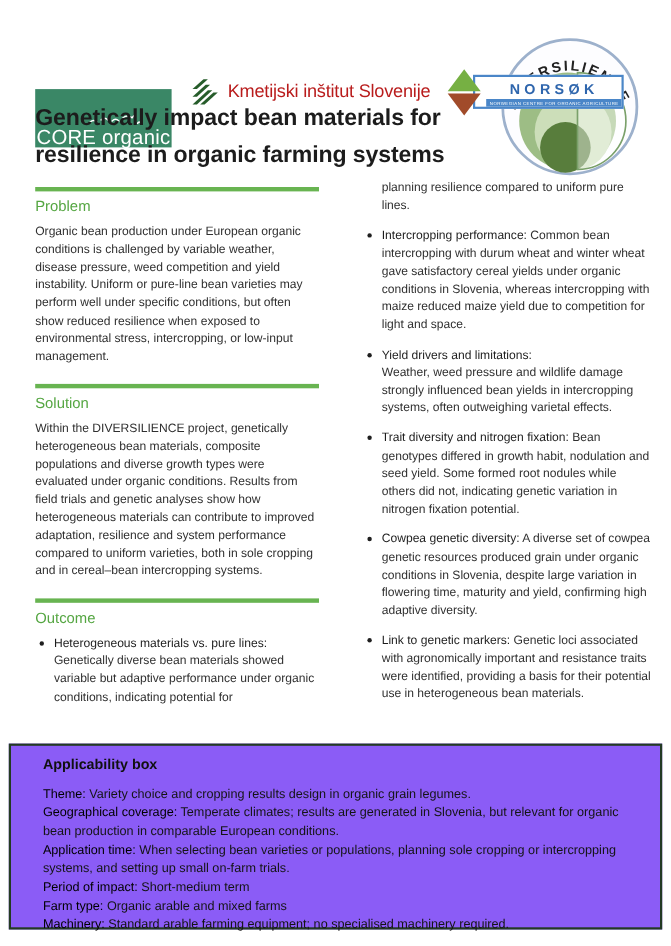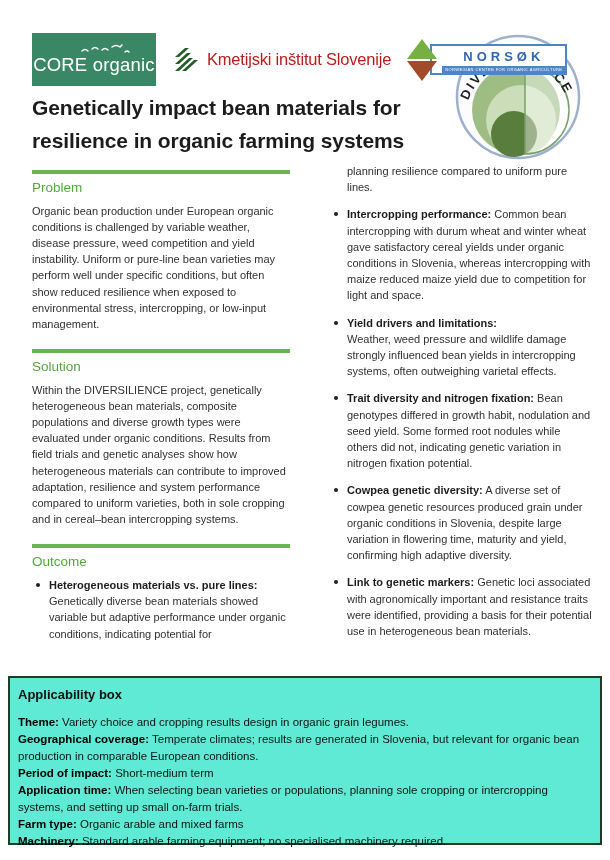--- a/index.html
+++ b/index.html
@@ -24,22 +24,23 @@
     align-items: center;
   }
   .core-logo {
     width: 124px;
     height: 53px;
     background: #3a8766;
     color: #ffffff;
     display: flex;
     flex-direction: column;
     align-items: center;
-    justify-content: center;
+    justify-content: flex-end;
     line-height: 1;
+    margin-top: 48px;
   }
   .core-birds { margin-left: 26px; margin-bottom: 1px; }
   .core-text { font-size: 18.5px; letter-spacing: 0.2px; font-weight: 400; }
 
   .kis-logo { display: flex; align-items: center; margin-left: 17px; }
   .kis-icon { margin-right: 7px; }
   .kis-text { font-size: 16.5px; color: #b91c1c; letter-spacing: -0.2px; white-space: nowrap; }
 
   .norsok-logo { display: flex; align-items: center; margin-left: 15px; position: relative; }
   .norsok-diamond { position: relative; z-index: 2; }
@@ -105,33 +106,33 @@
   .bullet .dot {
     position: absolute;
     left: 4px;
     top: 6px;
     width: 4px;
     height: 4px;
     border-radius: 50%;
     background: #1f1f1f;
   }
   .no-dot { padding-left: 17px; margin-bottom: 11px; }
-  .blabel { font-weight: bold; color: #1d1d1d; }
+  .blabel { font-weight: normal; color: #1d1d1d; }
   .block { display: block; }
 
   
   .app-box {
     position: absolute;
     top: 676px;
     left: 8px;
     width: 594px;
     height: 169px;
-    background: #5eead4;
+    background: #8b5cf6;
     border: 2px solid #233a23;
-    padding: 9px 8px;
+    padding: 9px 29px;
   }
   .app-heading { font-size: 13px; font-weight: bold; color: #101010; margin-bottom: 12px; }
   .app-text { font-size: 11.5px; line-height: 17px; color: #141414; }
   .app-text .blabel { color: #000000; }
 </style>
 </head>
 <body>
 
 <div class="page">
 
@@ -247,26 +248,26 @@
 
   <div class="app-box">
     <div class="app-heading">Applicability box</div>
     <div class="app-text">
       <span class="blabel">Theme:</span><span> Variety choice and cropping results design in organic grain legumes.</span>
     </div>
     <div class="app-text">
       <span class="blabel">Geographical coverage:</span><span> Temperate climates; results are generated in Slovenia, but relevant for organic bean production in comparable European conditions.</span>
     </div>
     <div class="app-text">
+      <span class="blabel">Application time:</span><span> When selecting bean varieties or populations, planning sole cropping or intercropping systems, and setting up small on-farm trials.</span>
+    </div>
+    <div class="app-text">
       <span class="blabel">Period of impact:</span><span> Short-medium term</span>
     </div>
     <div class="app-text">
-      <span class="blabel">Application time:</span><span> When selecting bean varieties or populations, planning sole cropping or intercropping systems, and setting up small on-farm trials.</span>
-    </div>
-    <div class="app-text">
       <span class="blabel">Farm type:</span><span> Organic arable and mixed farms</span>
     </div>
     <div class="app-text">
       <span class="blabel">Machinery:</span><span> Standard arable farming equipment; no specialised machinery required.</span>
     </div>
   </div>
 
 </div>
 
 </body></html>

